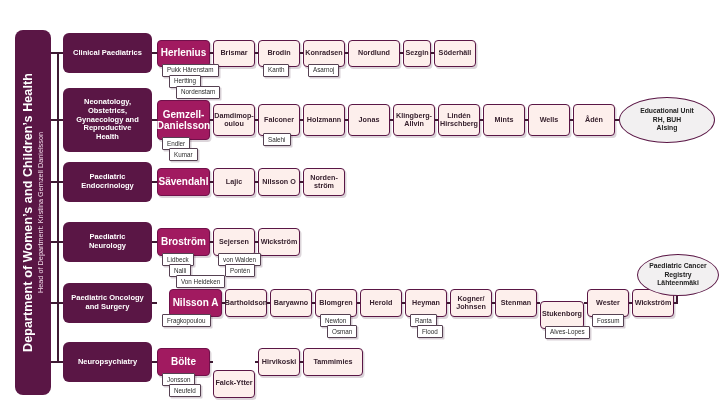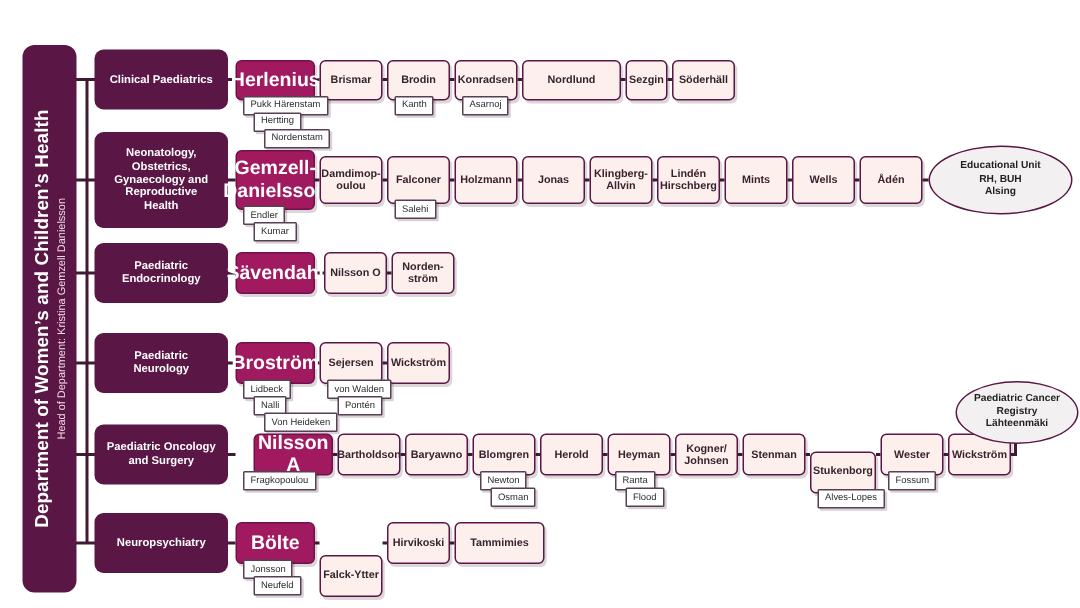--- a/index.html
+++ b/index.html
@@ -24,21 +24,21 @@
     display:flex;align-items:center;justify-content:center;text-align:center;
     font-size:7.5px;font-weight:700;line-height:1.18;white-space:pre-line;flex:none;
     padding:1px;box-sizing:border-box;}
   .conn{height:1.6px;background:var(--line);flex:none;}
   .node{position:relative;flex:none;}
   .box{width:100%;height:100%;border-radius:4px;display:flex;align-items:center;justify-content:center;
     text-align:center;box-sizing:border-box;padding:1px;}
   .member{background:var(--pink);border:1.2px solid var(--dark);color:#38222f;font-size:7.2px;
     line-height:1.12;white-space:pre-line;box-shadow:1.5px 2px 0 rgba(60,20,50,.18);font-weight:bold;}
   .lead{background:var(--magenta);border:1.2px solid #70104a;color:#ffffff;font-weight:700;
-    font-size:13px;line-height:1.12;white-space:pre-line;box-shadow:1.5px 2px 0 rgba(60,20,50,.18);}
+    font-size:10px;line-height:1.12;white-space:pre-line;box-shadow:1.5px 2px 0 rgba(60,20,50,.18);}
   .sub{position:absolute;background:#ffffff;border:1px solid #564152;color:#2c2c2c;font-size:6.3px;
     line-height:1;padding:2.5px 4px;white-space:nowrap;z-index:6;
     box-shadow:1.5px 1.5px 0 rgba(60,20,50,.2);border-radius:1px;}
   .ellipse{border:1.4px solid var(--dark);background:var(--egray);border-radius:50%;
     display:flex;flex-direction:column;align-items:center;justify-content:center;text-align:center;
     color:#222;font-size:6.8px;font-weight:600;line-height:1.3;flex:none;z-index:4;}
   .ellipse.floating{position:absolute;}
   .tline{position:absolute;background:var(--line);z-index:1;}
 </style>
 </head>
@@ -67,21 +67,21 @@
         <div class="node" style="width: 42px; height: 27px;">
           <div class="box member"><span class="lbl">Brodin</span></div>
           <div class="sub" style="top: 24px; left: 5px;">Kanth</div>
         </div>
         <div class="conn" style="width: 3px;"></div>
         <div class="node" style="width: 42px; height: 27px;">
           <div class="box member"><span class="lbl">Konradsen</span></div>
           <div class="sub" style="top: 24px; left: 5px;">Asarnoj</div>
         </div>
         <div class="conn" style="width: 3px;"></div>
-        <div class="node" style="width: 66px; height: 27px;">
+        <div class="node" style="width: 52px; height: 27px;">
           <div class="box member"><span class="lbl">Nordlund</span></div>
         </div>
         <div class="conn" style="width: 3px;"></div>
         <div class="node" style="width: 28px; height: 27px;">
           <div class="box member"><span class="lbl">Sezgin</span></div>
         </div>
         <div class="conn" style="width: 3px;"></div>
         <div class="node" style="width: 42px; height: 27px;">
           <div class="box member"><span class="lbl">Söderhäll</span></div>
         </div>
@@ -147,20 +147,23 @@
         </div>
       </div>
       <div class="row" style="top: 162px; height: 40px;">
         <div class="dept"><span class="dlbl">Paediatric
 Endocrinology</span></div>
         <div class="conn" style="width: 5px;"></div>
         <div class="node" style="width: 53px; height: 28px;">
           <div class="box lead"><span class="lbl">Sävendahl</span></div>
         </div>
         <div class="conn" style="width: 3px;"></div>
+        <div class="node" style="width: 42px; height: 28px;">
+          <div class="box member"><span class="lbl">Lajic</span></div>
+        </div>
         <div class="conn" style="width: 3px;"></div>
         <div class="node" style="width: 42px; height: 28px;">
           <div class="box member"><span class="lbl">Nilsson O</span></div>
         </div>
         <div class="conn" style="width: 3px;"></div>
         <div class="node" style="width: 42px; height: 28px;">
           <div class="box member"><span class="lbl">Norden-
 ström</span></div>
         </div>
       </div>

